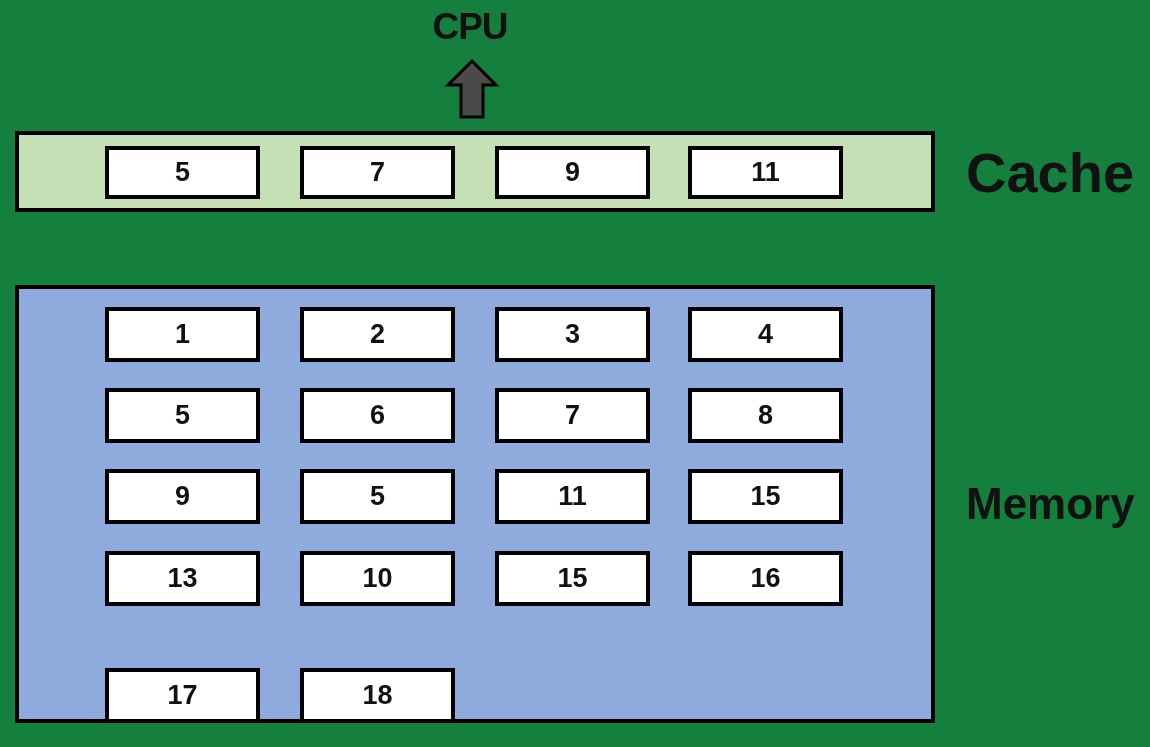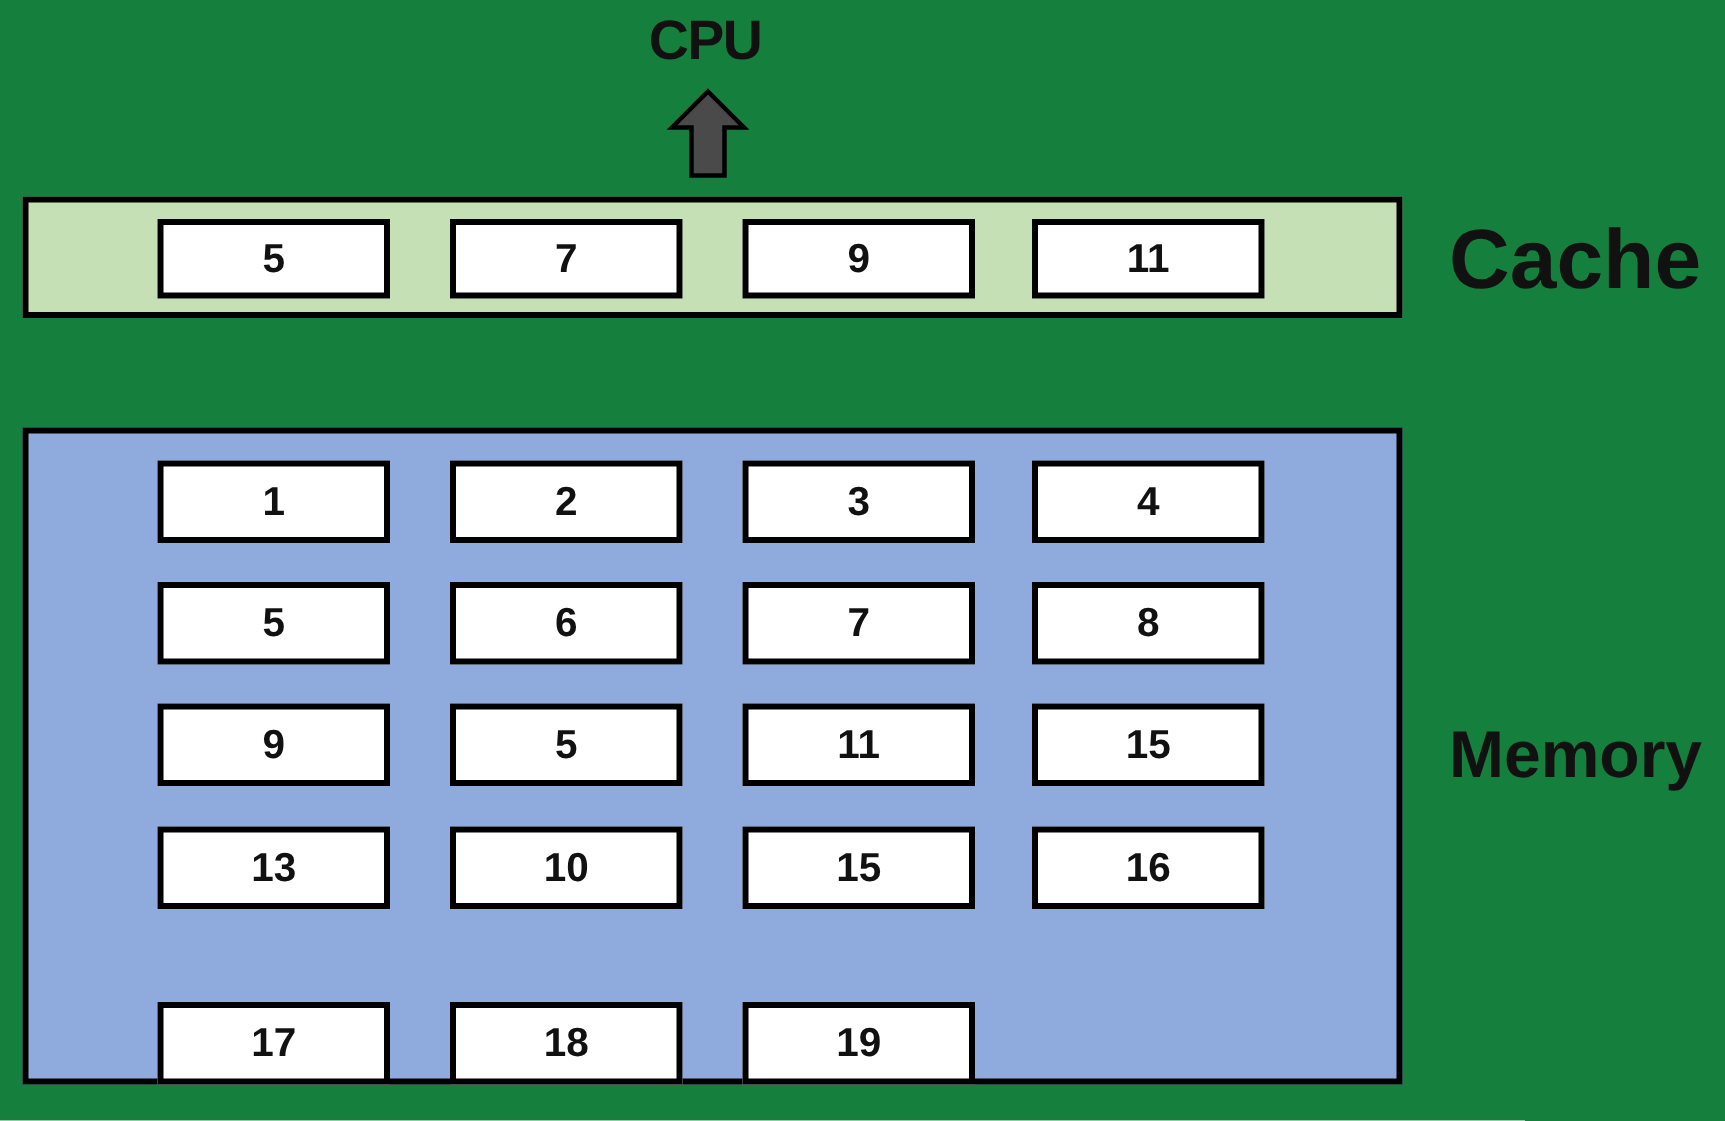--- a/index.html
+++ b/index.html
@@ -125,16 +125,15 @@
   <div class="cell mrow2 col0">9</div>
   <div class="cell mrow2 col1">5</div>
   <div class="cell mrow2 col2">11</div>
   <div class="cell mrow2 col3">15</div>
   <div class="cell mrow3 col0">13</div>
   <div class="cell mrow3 col1">10</div>
   <div class="cell mrow3 col2">15</div>
   <div class="cell mrow3 col3">16</div>
   <div class="cell mrow4 col0">17</div>
   <div class="cell mrow4 col1">18</div>
-  <div class="cell mrow4 col2">19</div>
   <div id="memory-label" class="label">Memory</div>
 
 </div>
 
 </body></html>

